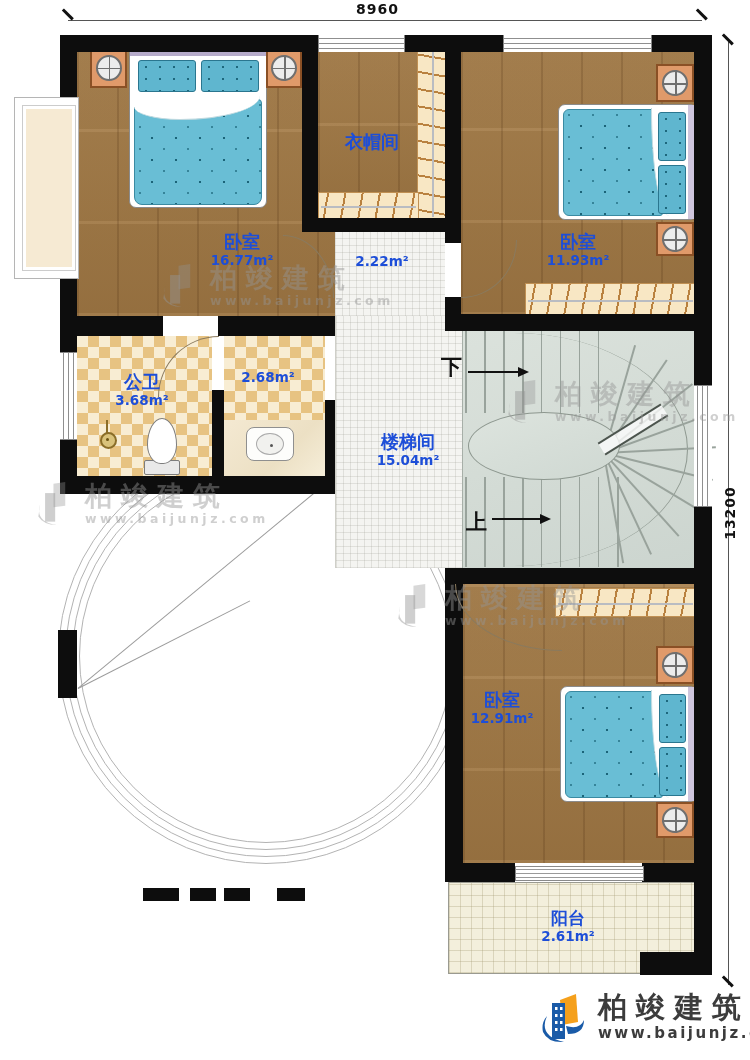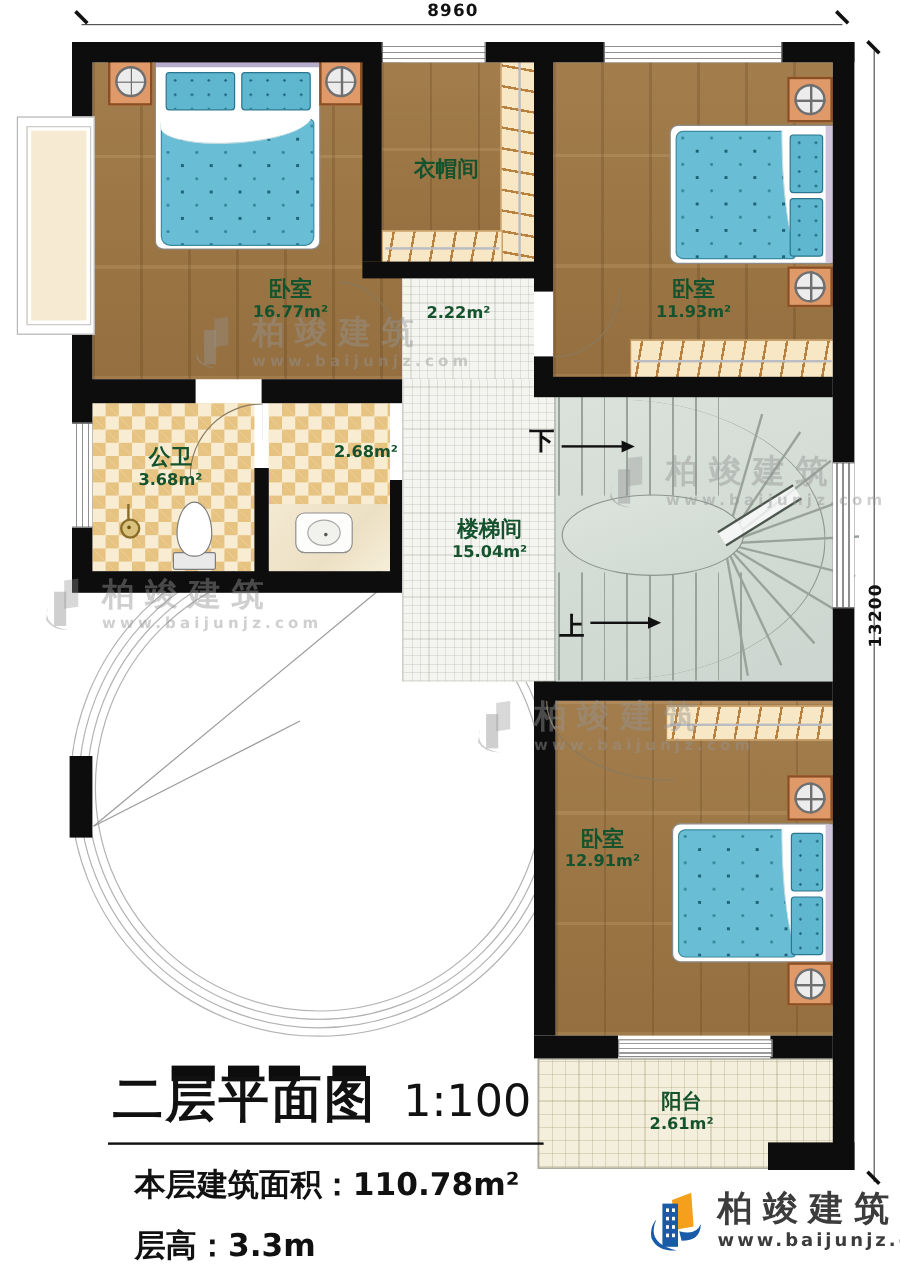--- a/index.html
+++ b/index.html
@@ -47,21 +47,21 @@
   
   .flight{position:absolute;background-image:repeating-linear-gradient(90deg,#99a39c 0 1.5px,transparent 1.5px 19px);}
   .rstep{position:absolute;width:112px;height:1.5px;background:#99a39c;transform-origin:left center;}
   .oval{position:absolute;border:1.5px solid #8d978f;border-radius:50%;background:linear-gradient(160deg,#dde4de,#cfd8d2);}
   .outerarc{position:absolute;border-right:1.5px solid #8d978f;border-radius:0 95% 95% 0 / 0 50% 50% 0;}
   .breakmark{position:absolute;background:rgba(255,255,255,.75);border-top:2px solid #4c554e;border-bottom:2px solid #4c554e;transform:rotate(-32deg);}
   .stairtxt{position:absolute;font-size:21px;font-weight:bold;color:#111;}
   .aline{position:absolute;height:2px;background:#111;}
   .ahead{position:absolute;width:0;height:0;border-left:11px solid #111;border-top:5px solid transparent;border-bottom:5px solid transparent;}
   
-  .rlabel{position:absolute;transform:translate(-50%,-50%);text-align:center;color:#14532d;line-height:1.15;white-space:nowrap;}
+  .rlabel{position:absolute;transform:translate(-50%,-50%);text-align:center;color:#1d4ed8;line-height:1.15;white-space:nowrap;}
   .rlabel .nm{font-size:18px;font-weight:bold;}
   .rlabel .nm.big{font-size:21px;}
   .rlabel .ar{font-size:13.5px;font-weight:bold;}
   
   .doorarc{position:absolute;border:1px solid #8a7a5e;}
   .thinline{position:absolute;background:#9b9b9b;height:1px;transform-origin:left center;}
   .curve{position:absolute;border:1px solid #b3b3b3;border-radius:50%;}
   
   .dimline{position:absolute;background:#555;}
   .dimtick{position:absolute;width:14px;height:2.5px;background:#111;transform:rotate(45deg);}
@@ -247,21 +247,21 @@
     <div class="nm">卧室</div>
       <div class="ar">11.93m²</div>
   </div>
   <div class="rlabel" style="left:382px;top:262px;">
     <div class="ar">2.22m²</div>
   </div>
   <div class="rlabel" style="left:142px;top:390px;">
     <div class="nm">公卫</div>
       <div class="ar">3.68m²</div>
   </div>
-  <div class="rlabel" style="left:268px;top:378px;margin-left:37px;">
+  <div class="rlabel" style="left:268px;top:378px;">
     <div class="ar">2.68m²</div>
   </div>
   <div class="rlabel" style="left:408px;top:450px;">
     <div class="nm">楼梯间</div>
       <div class="ar">15.04m²</div>
   </div>
   <div class="rlabel" style="left:502px;top:708px;">
     <div class="nm">卧室</div>
       <div class="ar">12.91m²</div>
   </div>
@@ -317,28 +317,20 @@
         <path d="M6,28 Q0,48 26,52 Q10,52 4,42 Z" fill="currentColor"></path>
         <rect x="22" y="6" width="14" height="28" transform="skewY(-8)" fill="currentColor" opacity=".8"></rect>
         <rect x="12" y="14" width="12" height="34" fill="currentColor"></rect>
       </svg>
     <div>
         <div class="wm-brand">柏竣建筑</div>
         <div class="wm-url">www.baijunjz.com</div>
       </div>
   </div>
 
-  <div class="tblock">
-    <div class="trow">
-      <span class="t1">二层平面图</span>
-      <span class="t2">1:100</span>
-    </div>
-    <div class="tline">本层建筑面积：110.78m²</div>
-    <div class="tline">层高：3.3m</div>
-  </div>
 
   <div class="logo">
     <svg width="50" height="54" viewBox="0 0 50 54">
       <path d="M7,26 Q-2,46 24,52 Q8,53 3,42 Q1,33 7,26 Z" fill="#1a5ba8"></path>
       <path d="M20,10 L36,4 L38,32 L22,35 Z" fill="#f5a01c"></path>
       <rect x="12" y="13" width="13" height="36" fill="#1a5ba8"></rect>
       <g fill="#fff">
           <rect x="15" y="17" width="2.5" height="3"></rect>
           <rect x="20" y="17" width="2.5" height="3"></rect>
           <rect x="15" y="24" width="2.5" height="3"></rect>

